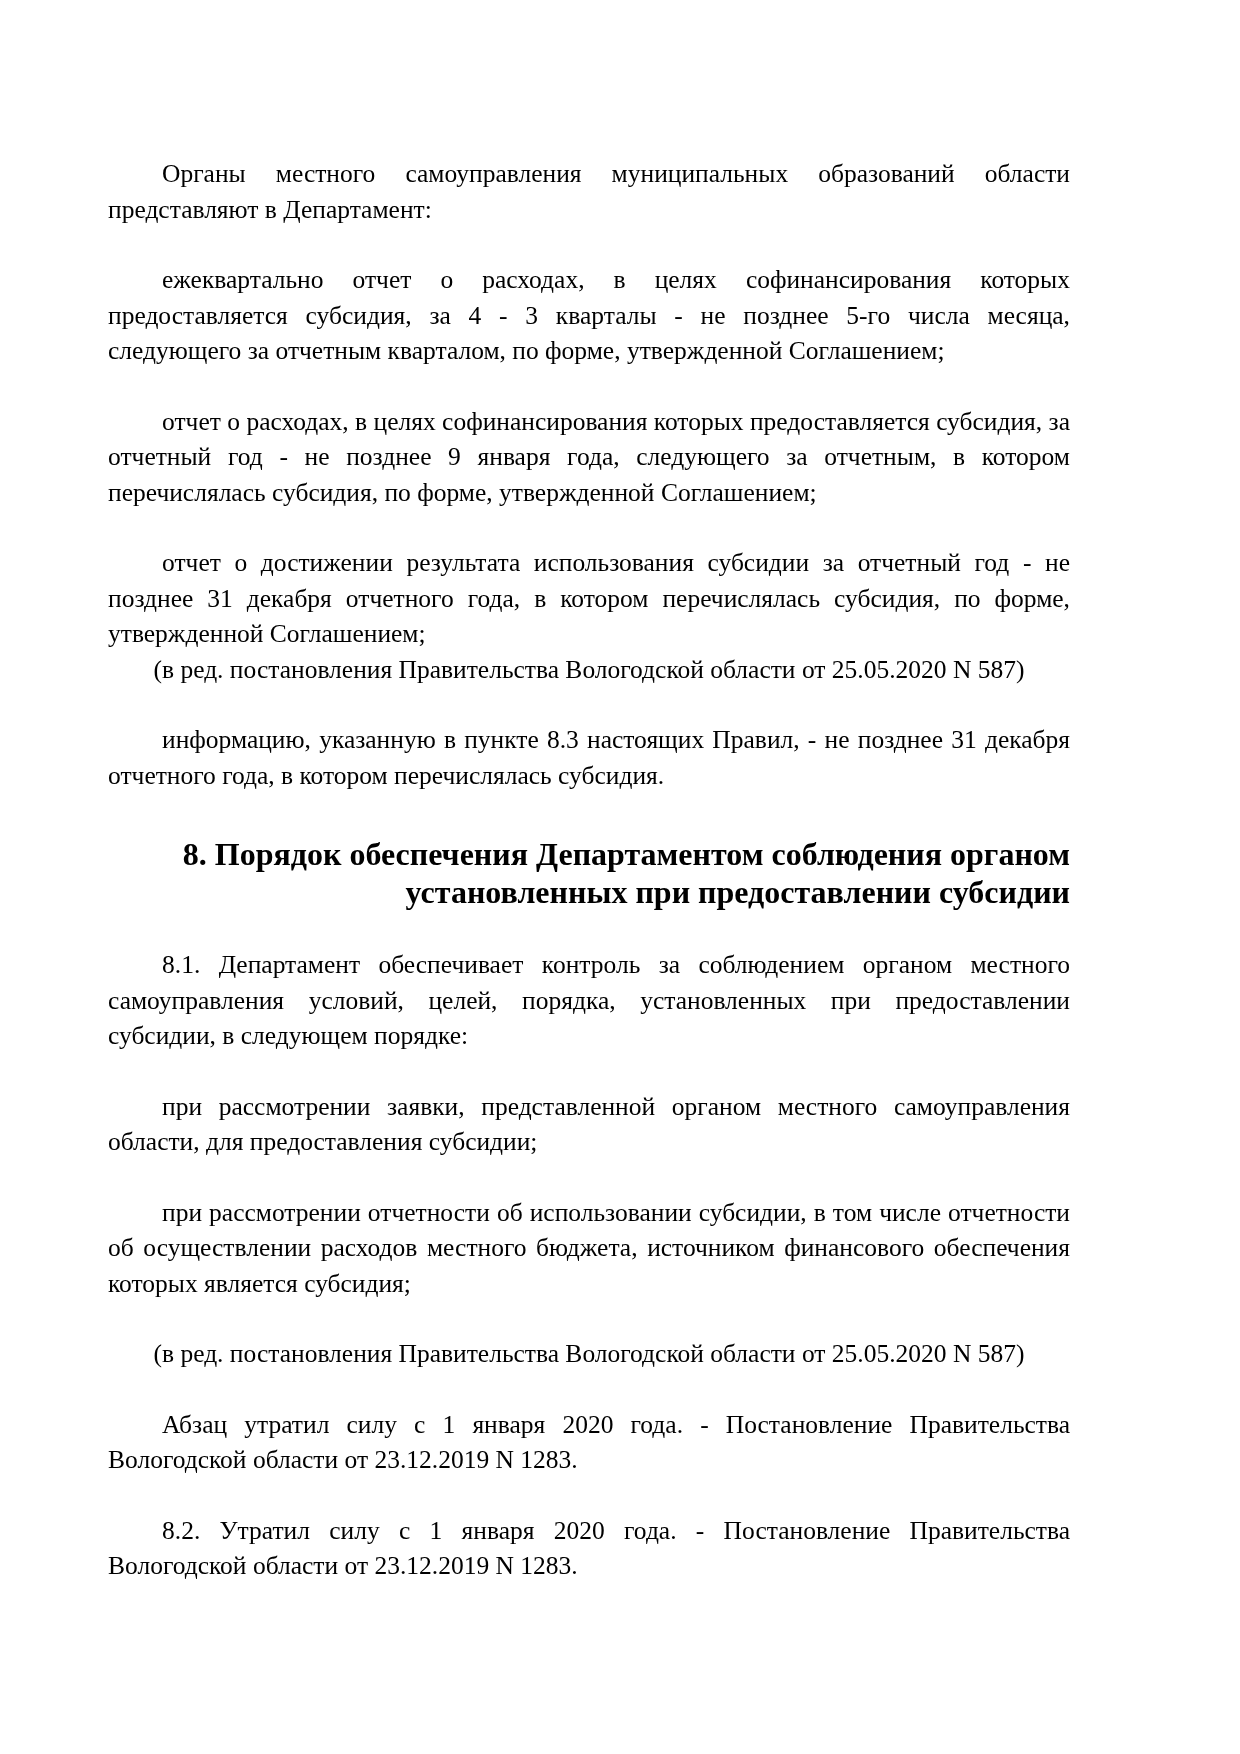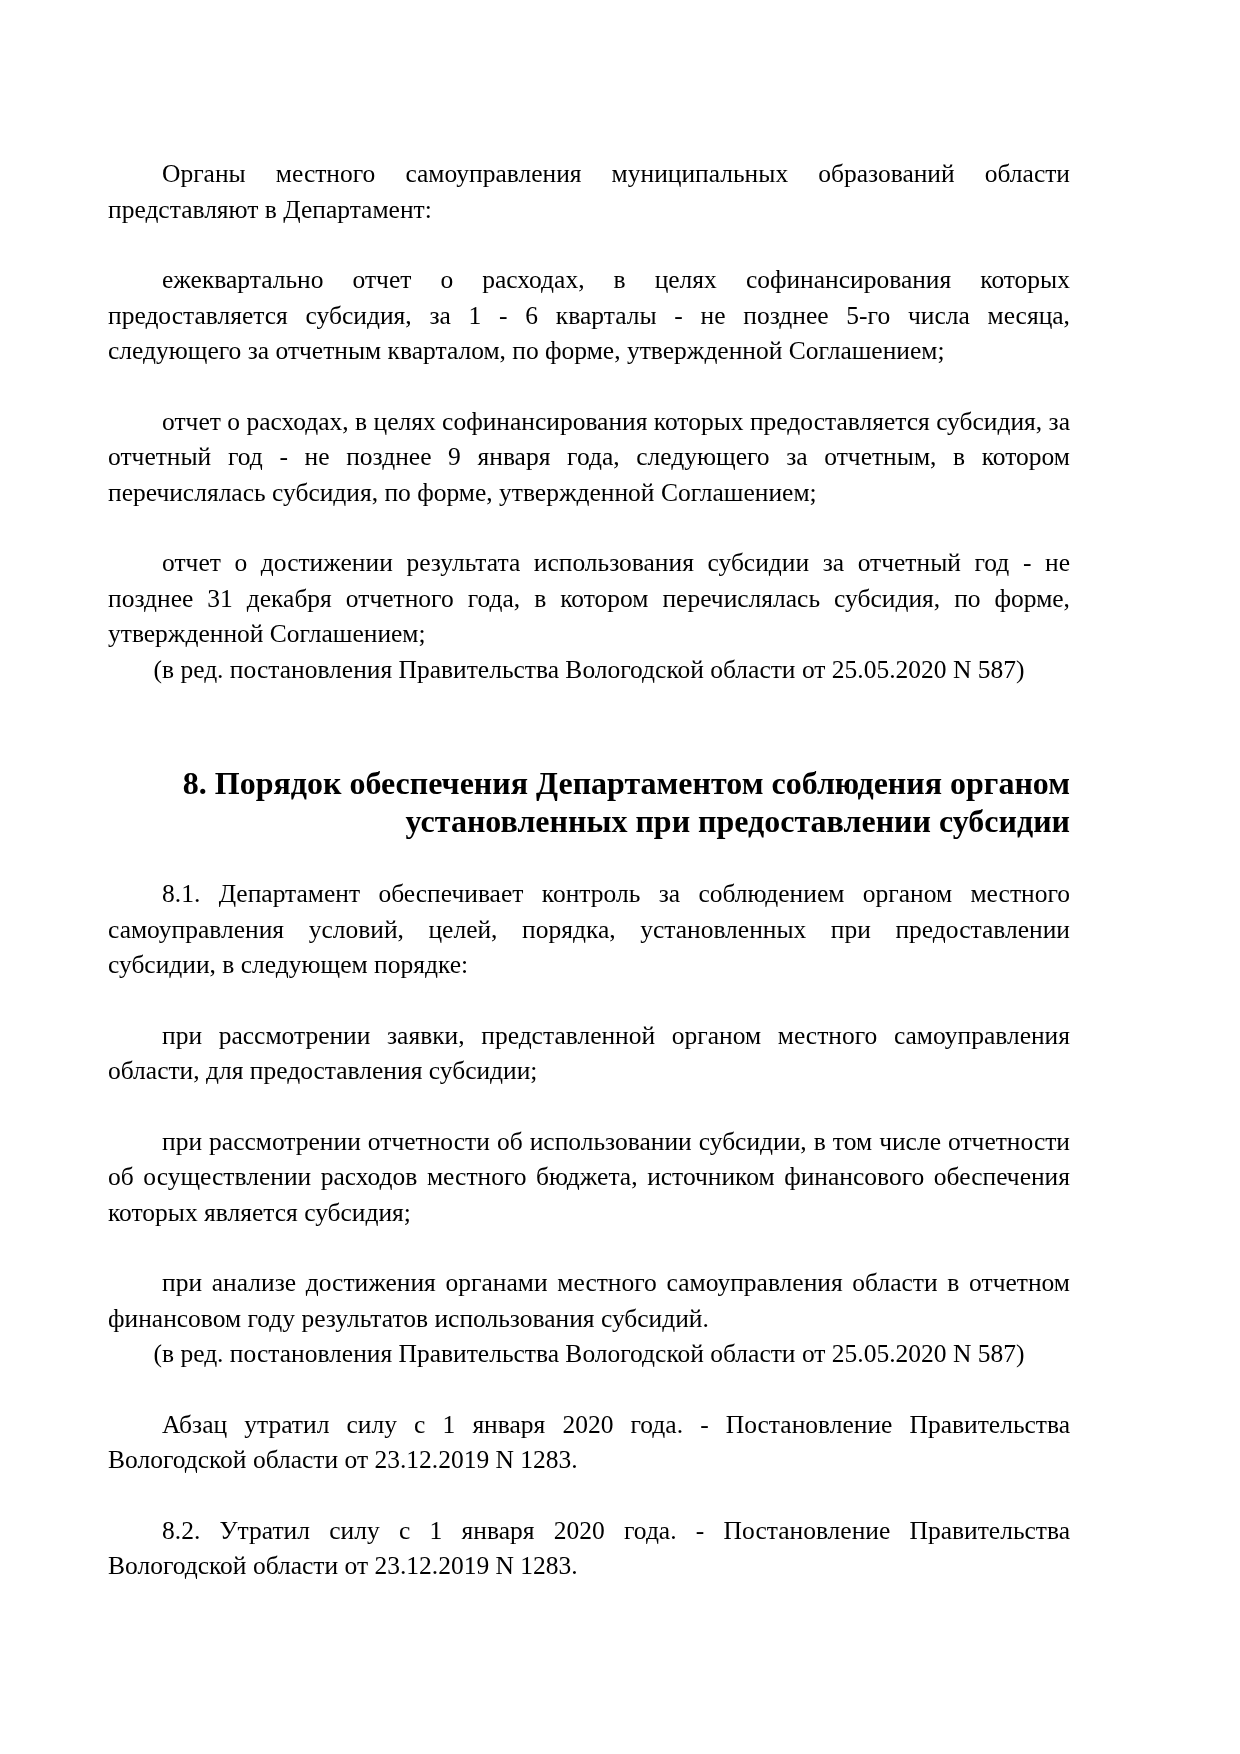--- a/index.html
+++ b/index.html
@@ -60,46 +60,46 @@
 </style>
 </head>
 <body>
 
 <div class="page">
   <div class="content">
 
     <p class="para">Органы местного самоуправления муниципальных образований области представляют в Департамент:</p>
     <div class="gap-lg"></div>
 
-    <p class="para">ежеквартально отчет о расходах, в целях софинансирования которых предоставляется субсидия, за 1 - 6 кварталы - не позднее 5-го числа месяца, следующего за отчетным кварталом, по форме, утвержденной Соглашением;</p>
+    <p class="para">ежеквартально отчет о расходах, в целях софинансирования которых предоставляется субсидия, за 4 - 3 кварталы - не позднее 5-го числа месяца, следующего за отчетным кварталом, по форме, утвержденной Соглашением;</p>
     <div class="gap-lg"></div>
 
     <p class="para">отчет о расходах, в целях софинансирования которых предоставляется субсидия, за отчетный год - не позднее 9 января года, следующего за отчетным, в котором перечислялась субсидия, по форме, утвержденной Соглашением;</p>
     <div class="gap-lg"></div>
 
     <p class="para">отчет о достижении результата использования субсидии за отчетный год - не позднее 31 декабря отчетного года, в котором перечислялась субсидия, по форме, утвержденной Соглашением;</p>
     <p class="ref">(в ред. постановления Правительства Вологодской области от 25.05.2020 N 587)</p>
     <div class="gap-lg"></div>
 
+    <p class="para">информацию, указанную в пункте 8.3 настоящих Правил, - не позднее 31 декабря отчетного года, в котором перечислялась субсидия.</p>
 
     <div class="heading-block">
       <h2 class="section-heading">8. Порядок обеспечения Департаментом соблюдения органом</h2>
       <h2 class="section-heading">установленных при предоставлении субсидии</h2>
     </div>
 
     <p class="para">8.1. Департамент обеспечивает контроль за соблюдением органом местного самоуправления условий, целей, порядка, установленных при предоставлении субсидии, в следующем порядке:</p>
     <div class="gap-lg"></div>
 
     <p class="para">при рассмотрении заявки, представленной органом местного самоуправления области, для предоставления субсидии;</p>
     <div class="gap-lg"></div>
 
     <p class="para">при рассмотрении отчетности об использовании субсидии, в том числе отчетности об осуществлении расходов местного бюджета, источником финансового обеспечения которых является субсидия;</p>
     <div class="gap-lg"></div>
 
-    <p class="para">при анализе достижения органами местного самоуправления области в отчетном финансовом году результатов использования субсидий.</p>
     <p class="ref">(в ред. постановления Правительства Вологодской области от 25.05.2020 N 587)</p>
     <div class="gap-lg"></div>
 
     <p class="para">Абзац утратил силу с 1 января 2020 года. - Постановление Правительства Вологодской области от 23.12.2019 N 1283.</p>
     <div class="gap-lg"></div>
 
     <p class="para">8.2. Утратил силу с 1 января 2020 года. - Постановление Правительства Вологодской области от 23.12.2019 N 1283.</p>
 
   </div>
 </div>

